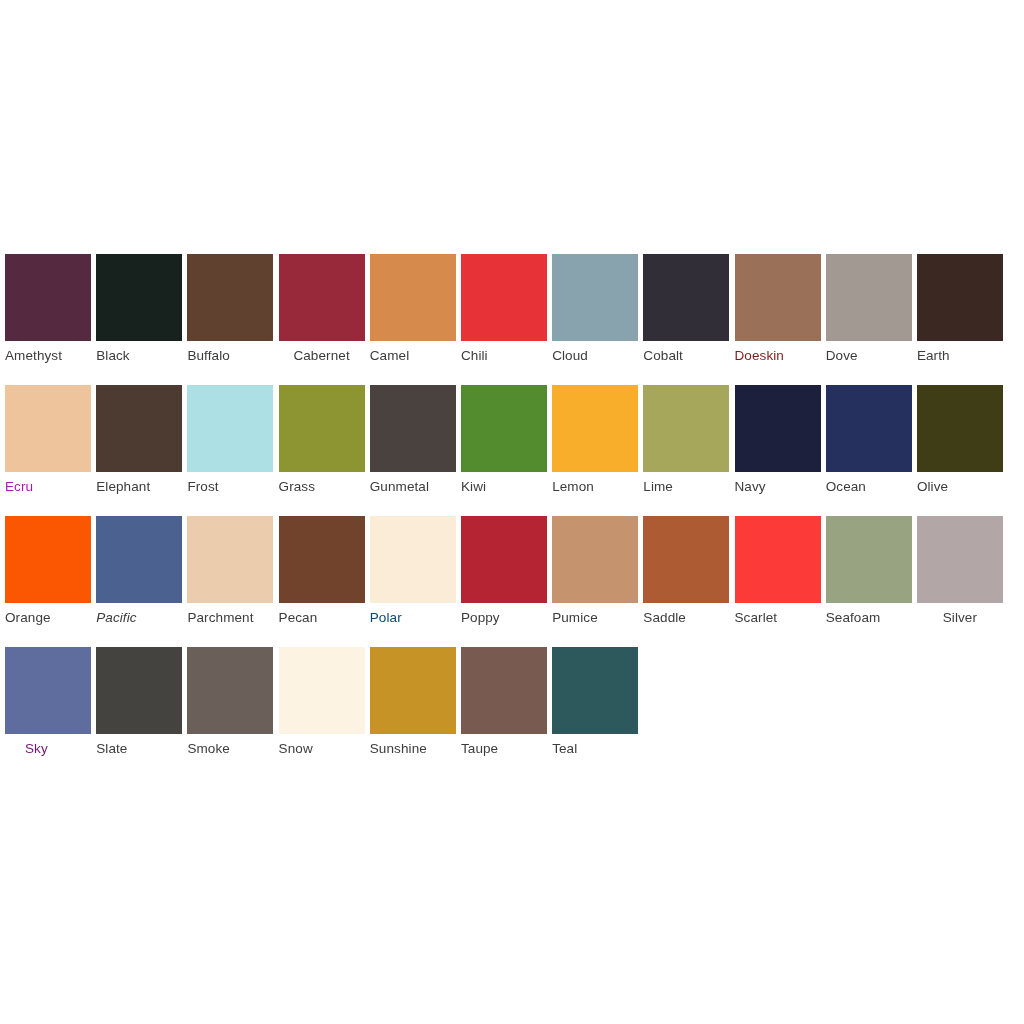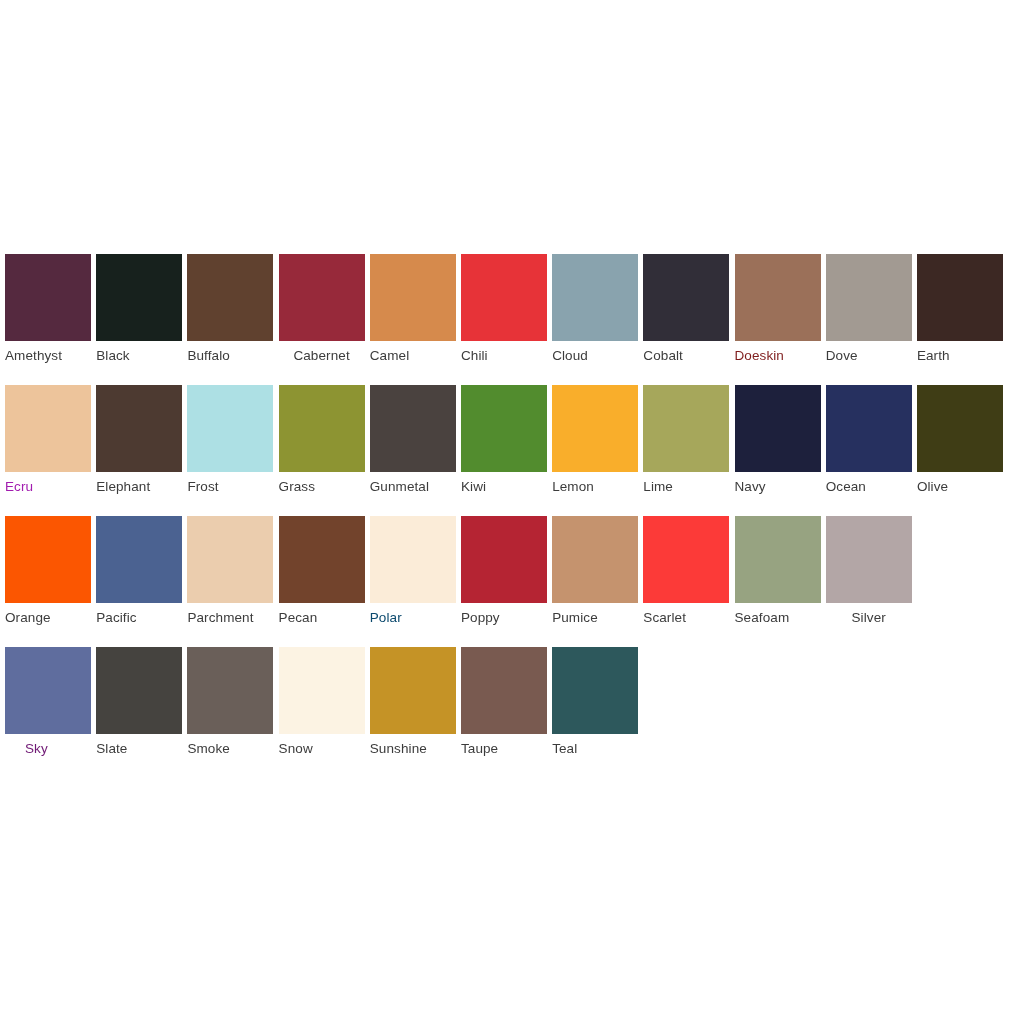--- a/index.html
+++ b/index.html
@@ -149,21 +149,21 @@
         <span class="swatch-label" style="color: rgb(60, 60, 60);">Olive</span>
       </div>
     </div>
     <div class="swatch-row">
       <div class="swatch-cell">
         <span class="swatch-chip" style="background-color: rgb(251, 86, 1);"></span>
         <span class="swatch-label" style="color: rgb(60, 60, 60);">Orange</span>
       </div>
       <div class="swatch-cell">
         <span class="swatch-chip" style="background-color: rgb(75, 98, 145);"></span>
-        <span class="swatch-label" style="color: rgb(60, 60, 60);">Pacific</span>
+        <span class="swatch-label" style="color: rgb(60, 60, 60); font-style: italic;">Pacific</span>
       </div>
       <div class="swatch-cell">
         <span class="swatch-chip" style="background-color: rgb(235, 205, 174);"></span>
         <span class="swatch-label" style="color: rgb(60, 60, 60);">Parchment</span>
       </div>
       <div class="swatch-cell">
         <span class="swatch-chip" style="background-color: rgb(114, 67, 44);"></span>
         <span class="swatch-label" style="color: rgb(60, 60, 60);">Pecan</span>
       </div>
       <div class="swatch-cell">
@@ -172,20 +172,24 @@
       </div>
       <div class="swatch-cell">
         <span class="swatch-chip" style="background-color: rgb(181, 36, 51);"></span>
         <span class="swatch-label" style="color: rgb(60, 60, 60);">Poppy</span>
       </div>
       <div class="swatch-cell">
         <span class="swatch-chip" style="background-color: rgb(197, 147, 110);"></span>
         <span class="swatch-label" style="color: rgb(60, 60, 60);">Pumice</span>
       </div>
       <div class="swatch-cell">
+        <span class="swatch-chip" style="background-color: rgb(173, 91, 51);"></span>
+        <span class="swatch-label" style="color: rgb(60, 60, 60);">Saddle</span>
+      </div>
+      <div class="swatch-cell">
         <span class="swatch-chip" style="background-color: rgb(252, 58, 56);"></span>
         <span class="swatch-label" style="color: rgb(60, 60, 60);">Scarlet</span>
       </div>
       <div class="swatch-cell">
         <span class="swatch-chip" style="background-color: rgb(151, 163, 129);"></span>
         <span class="swatch-label" style="color: rgb(60, 60, 60);">Seafoam</span>
       </div>
       <div class="swatch-cell">
         <span class="swatch-chip" style="background-color: rgb(179, 166, 166);"></span>
         <span class="swatch-label" style="color: rgb(60, 60, 60); text-align: center;">Silver</span>

